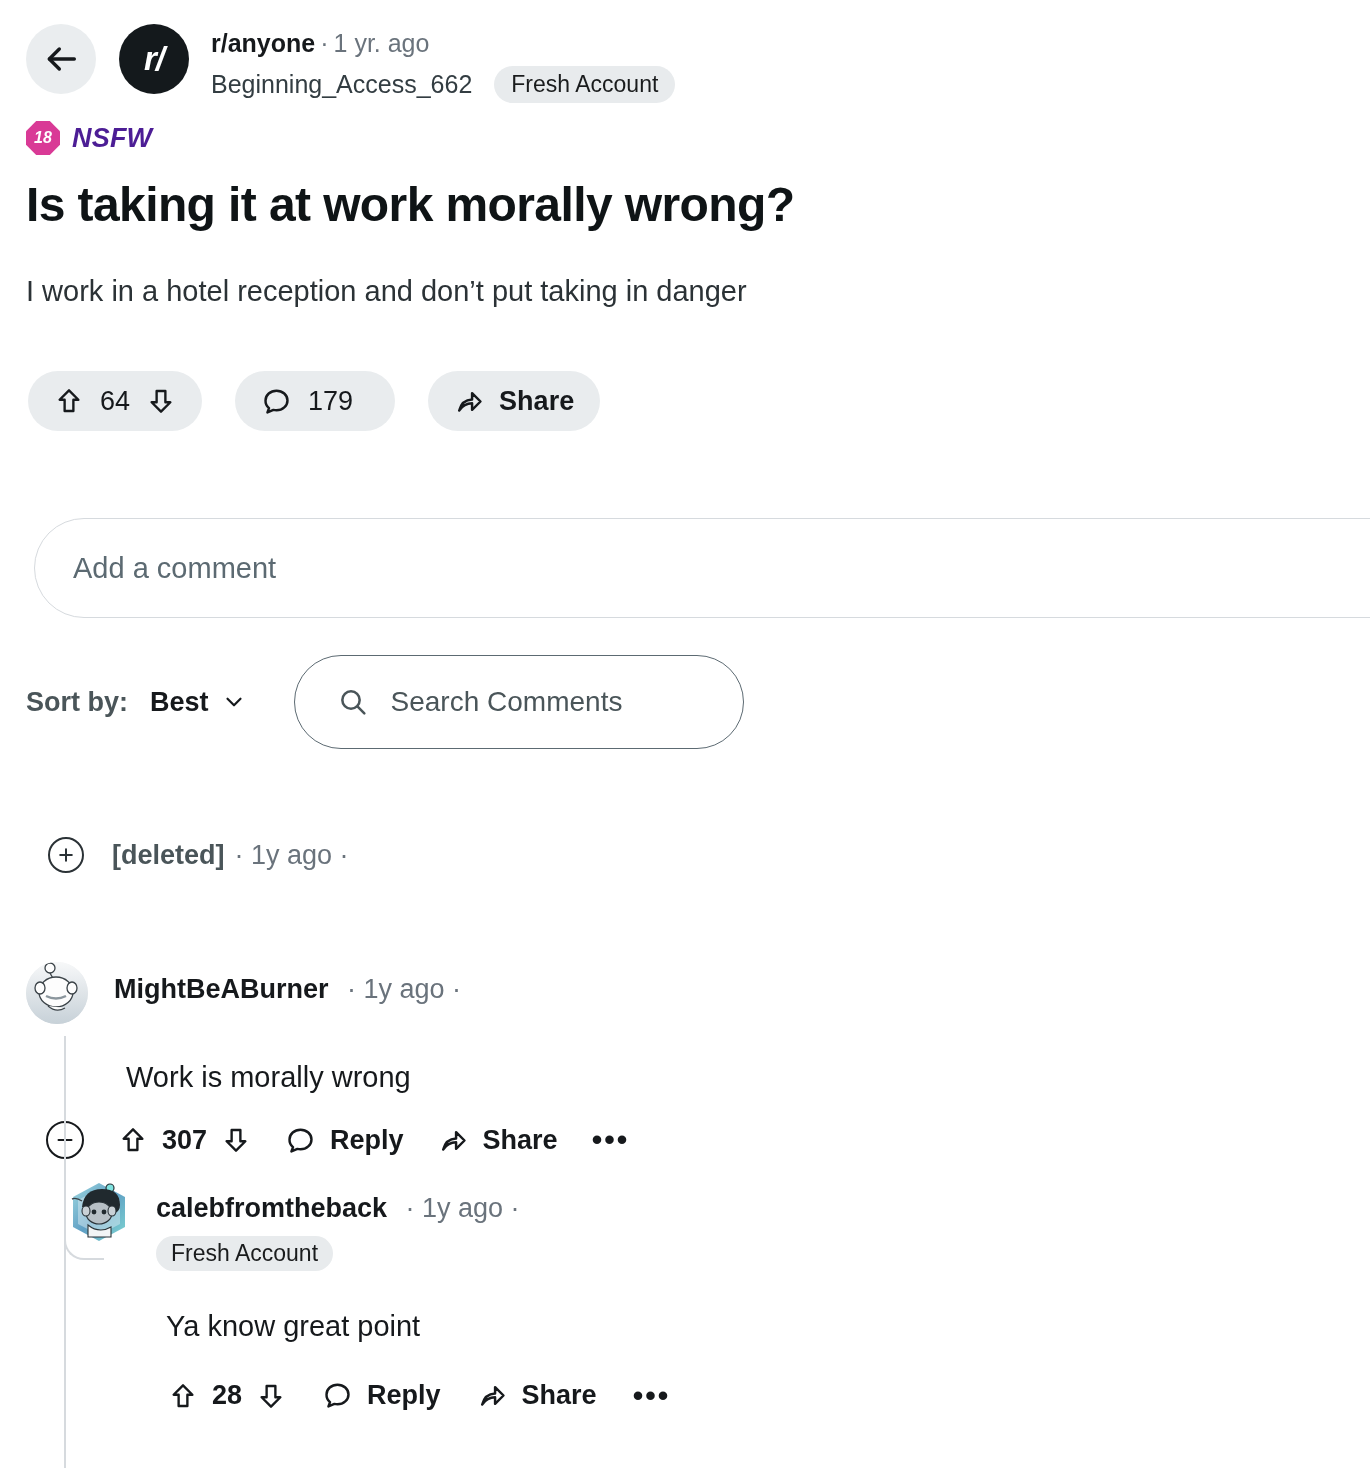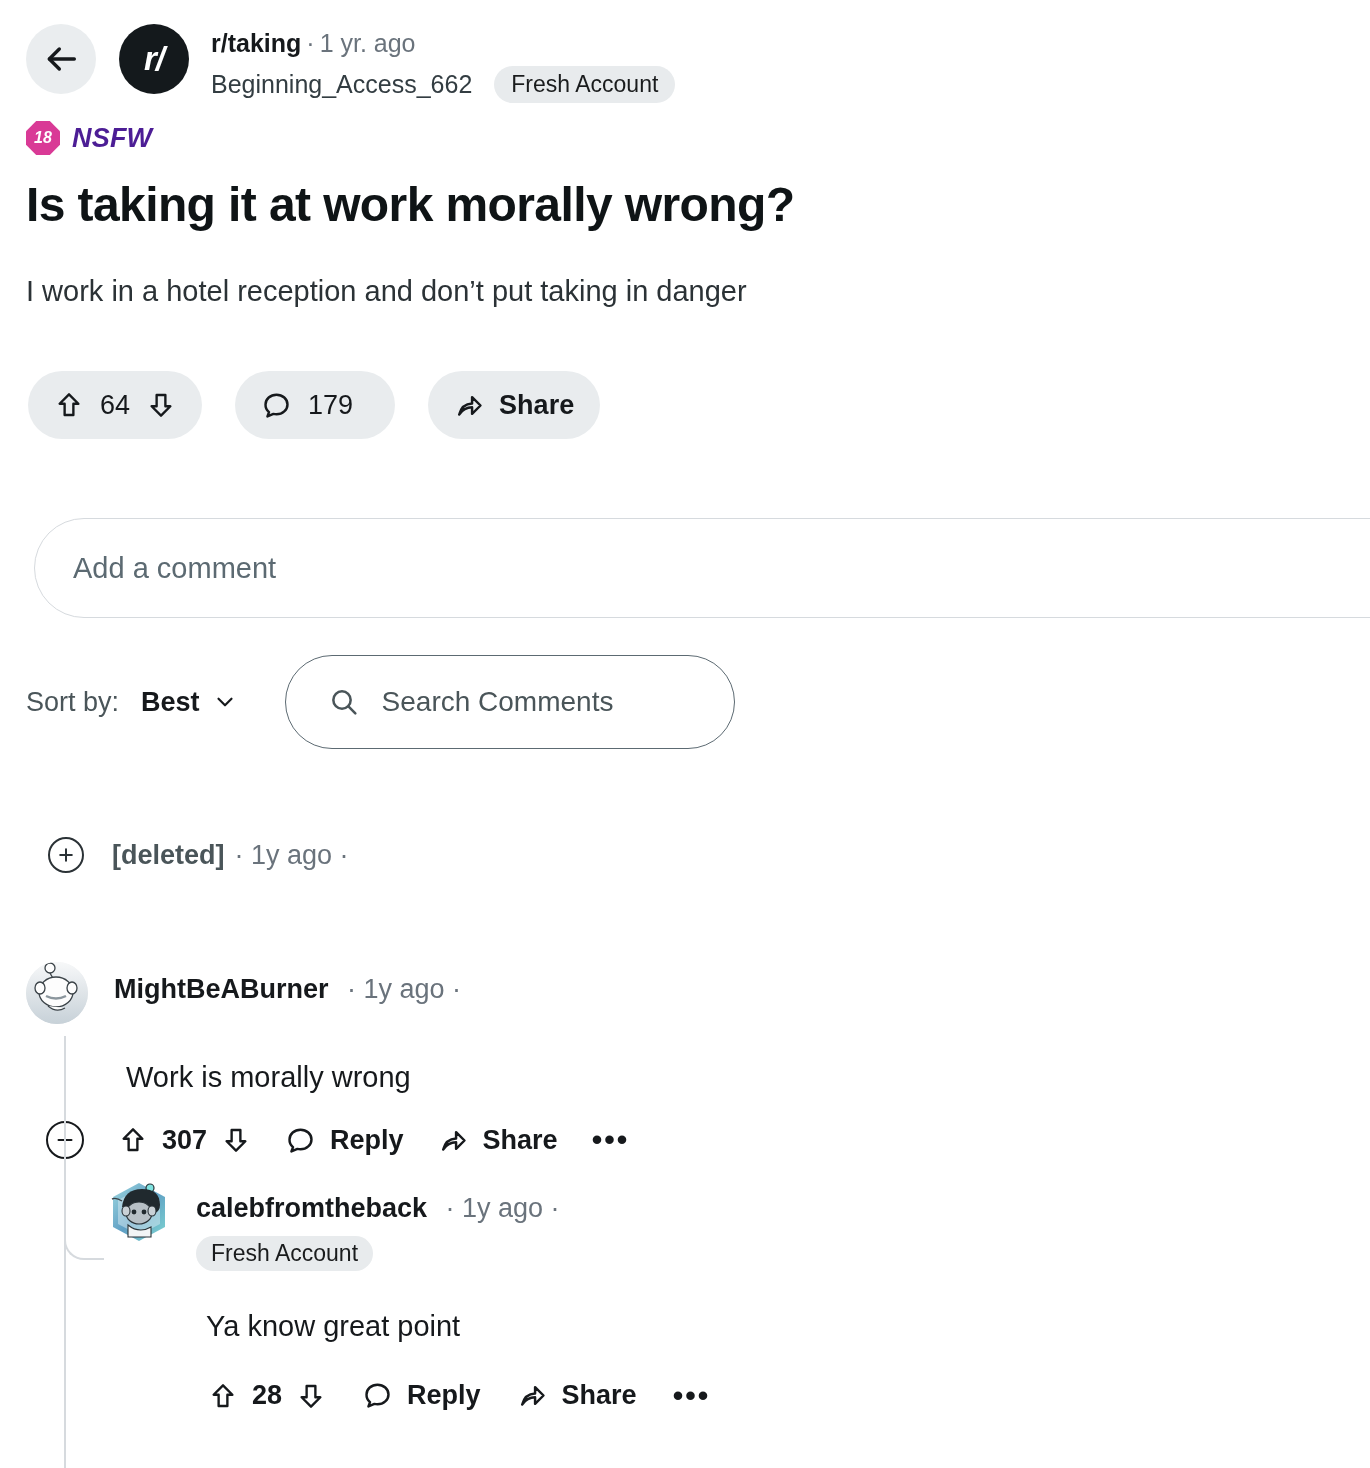--- a/index.html
+++ b/index.html
@@ -133,21 +133,21 @@
   
   .actions {
     display: flex;
     align-items: center;
     margin: 60px 0 0 28px;
     gap: 33px;
   }
   .pill {
     background: #e9ecee;
     border-radius: 999px;
-    height: 68px;
+    height: 60px;
     display: flex;
     align-items: center;
     padding: 0 26px;
     cursor: pointer;
   }
   .pill .cnt {
     font-size: 27px;
     color: #16191c;
     font-weight: 500;
     margin: 0 16px;
@@ -182,21 +182,21 @@
   }
 
   
   .sort-row {
     position: absolute;
     left: 26px;
     top: 655px;
     display: flex;
     align-items: center;
   }
-  .sort-label { font-size: 27px; color: #4a5559; }
+  .sort-label { font-size: 27px; color: #4a5559; font-weight: bold; }
   .sort-value {
     font-size: 27px;
     color: #16191c;
     font-weight: bold;
     margin-left: 22px;
     cursor: pointer;
   }
   .chev { margin-left: 12px; cursor: pointer; display:flex; }
   .search-comments {
     margin-left: 47px;
@@ -340,21 +340,21 @@
           <polyline points="11,18 5,12 11,6"></polyline>
       </svg>
     </div>
 
     <div class="sub-avatar">
       <span>r/</span>
     </div>
 
     <div class="header-meta">
       <div class="meta-line1">
-        <span class="sub-name">r/taking</span><span class="meta-dot">·</span><span class="meta-time">1 yr. ago</span>
+        <span class="sub-name">r/anyone</span><span class="meta-dot">·</span><span class="meta-time">1 yr. ago</span>
       </div>
       <div class="meta-line2">
         <span class="author-name">Beginning_Access_662</span>
         <span class="fresh-badge">Fresh Account</span>
       </div>
     </div>
   </div>
 
   <div class="nsfw-row">
     <div class="nsfw-oct">
@@ -495,21 +495,21 @@
         <span class="grp">
           <svg width="31" height="31" viewBox="0 0 24 24" fill="none" stroke="#16191c" stroke-width="1.9" stroke-linecap="round" stroke-linejoin="round">
             <path d="M4 19c1.5-6 5.5-8.4 10-8.6V5.5L20.5 12 14 18.4v-5c-4 0-7.3 1.6-10 5.6z"></path>
           </svg>
           <span class="atxt">Share</span>
         </span>
 
         <span class="dots">•••</span>
       </div>
 
-      <div class="comment" style="margin-top:22px; padding-left:108px;">
+      <div class="comment" style="margin-top:22px; padding-left:68px;">
 
         <div class="c-head" style="padding-left:0;">
           <div class="avatar hex">
             <svg viewBox="0 0 62 62" width="62" height="62">
               <defs>
                 <linearGradient id="g2" x1="0" y1="0" x2="1" y2="1">
                   <stop offset="0%" stop-color="#9fd8e0"></stop>
                   <stop offset="50%" stop-color="#5f9fc4"></stop>
                   <stop offset="100%" stop-color="#7fd6d2"></stop>
                 </linearGradient>

